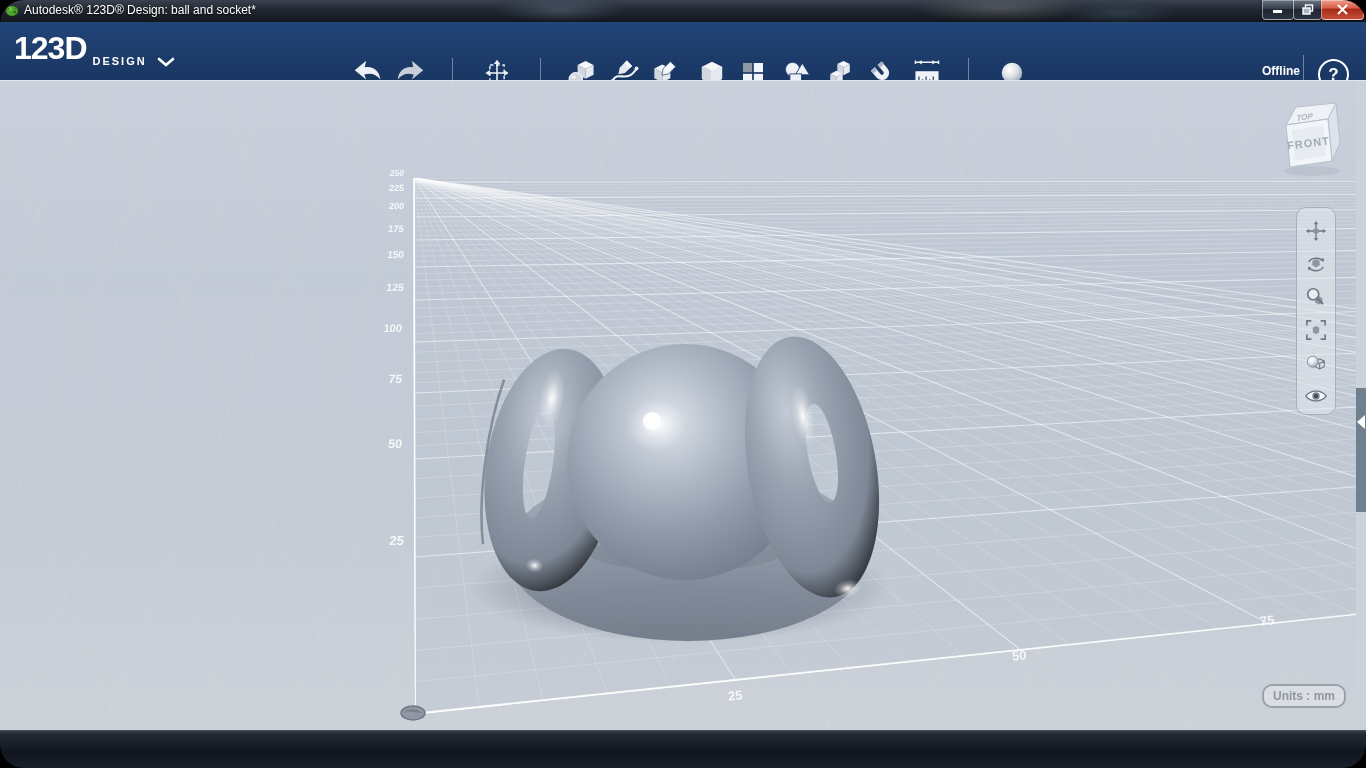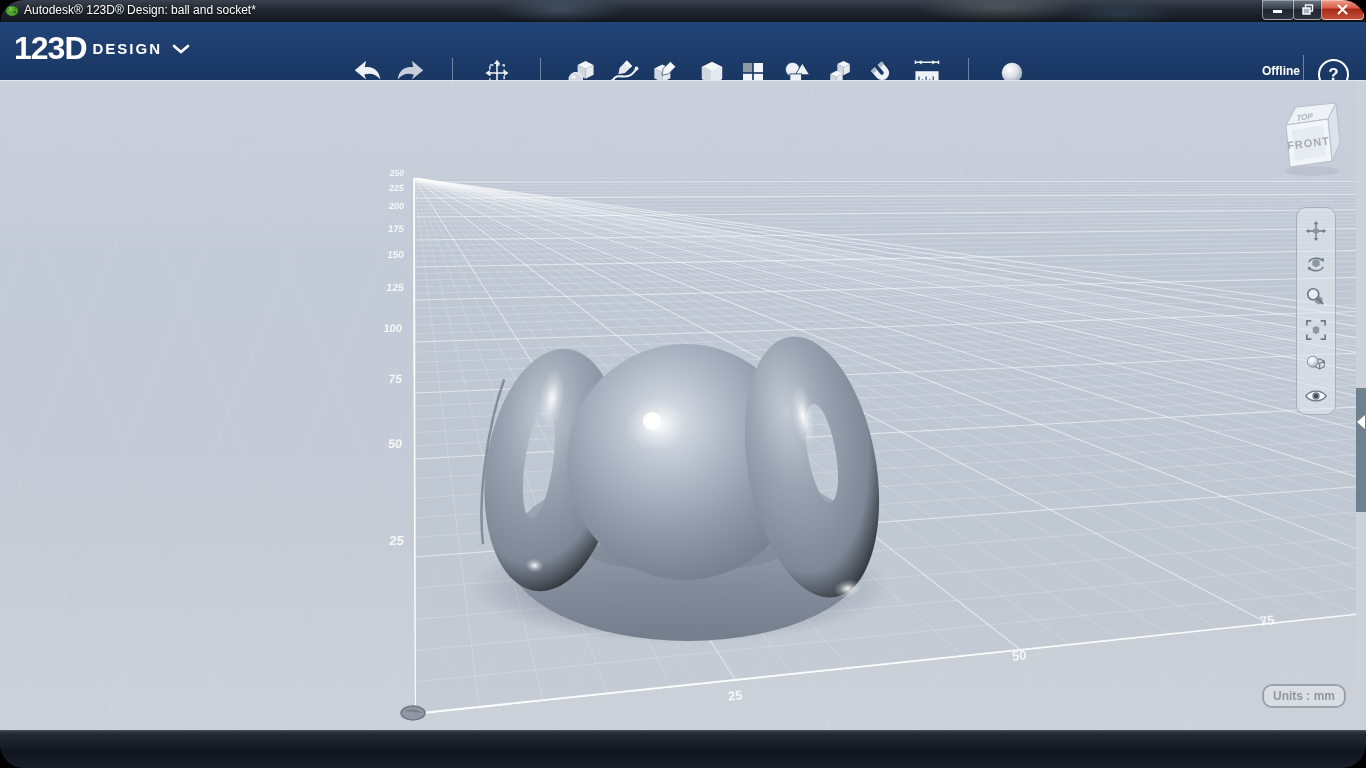--- a/index.html
+++ b/index.html
@@ -18,23 +18,23 @@
   #app-ico{left:5px;top:3px;}
   .winbtn{top:0;height:19px;border:1px solid rgba(255,255,255,.45);border-top:none;
     border-radius:0 0 4px 4px;box-shadow:inset 0 1px 0 rgba(255,255,255,.35),0 1px 2px rgba(0,0,0,.6);
     background:linear-gradient(180deg,rgba(150,160,175,.55) 0%,rgba(70,80,95,.55) 45%,rgba(30,38,50,.7) 50%,rgba(60,70,85,.55) 100%);
     display:flex;align-items:center;justify-content:center;}
   #btn-close{background:linear-gradient(180deg,#f0a08e 0%,#d8604a 40%,#a92c18 50%,#c2503a 100%);}
 
   
   #toolbar{left:0;top:22px;width:1366px;height:58px;background:linear-gradient(180deg,#224578 0%,#1d3c6b 55%,#1a3763 100%);}
   #toolbar-underline{left:0;top:80px;width:1366px;height:1px;background:#e3e7ec;}
-  #logo{left:14px;top:8px;color:#fff;display:flex;align-items:center;cursor:pointer;}
+  #logo{left:14px;top:8px;color:#fff;display:flex;align-items:flex-end;cursor:pointer;}
   #logo-main{font-size:32px;font-weight:bold;letter-spacing:-1px;}
-  #logo-sub{font-size:15px;letter-spacing:2px;margin-left:6px;font-weight:bold;}
+  #logo-sub{font-size:11px;letter-spacing:2px;margin-left:6px;font-weight:bold;}
   .tb-tool{top:28px;width:42px;height:46px;display:flex;align-items:center;justify-content:center;cursor:pointer;border-radius:3px;}
   .tb-tool.has-dd::after{content:"";position:absolute;right:3px;bottom:3px;width:0;height:0;
     border-bottom:5px solid rgba(235,239,244,.85);border-left:5px solid transparent;}
   .tb-sep{top:36px;width:1px;height:30px;background:rgba(215,225,238,.45);}
   #offline{right:66px;top:34px;color:#fff;font-size:12px;font-weight:bold;text-align:right;line-height:14px;cursor:default;margin-top:8px;}
   #help-btn{left:1318px;top:37px;width:27px;height:27px;border:2px solid #fff;border-radius:50%;
     color:#fff;font-size:17px;font-weight:bold;display:flex;align-items:center;justify-content:center;cursor:pointer;}
 
   
   #viewport{left:0;top:81px;width:1366px;height:649px;overflow:hidden;cursor:default;

